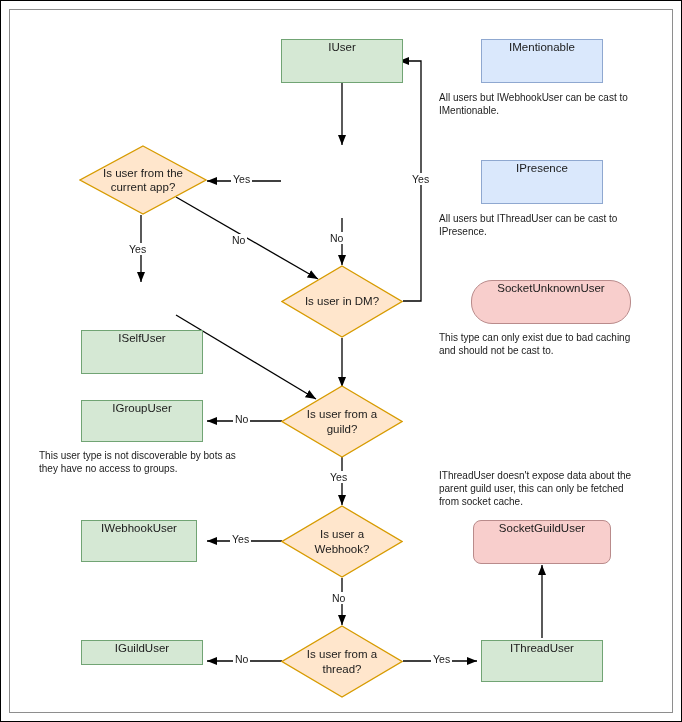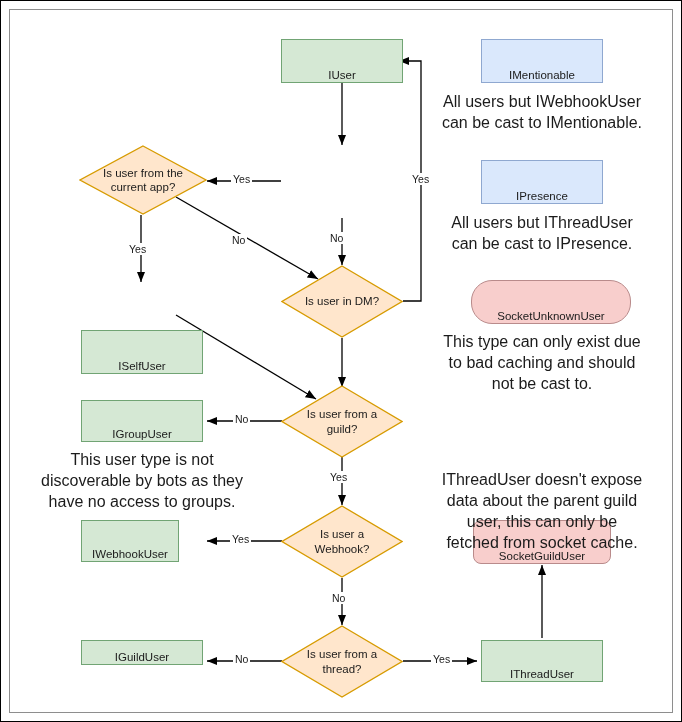--- a/index.html
+++ b/index.html
@@ -34,21 +34,21 @@
     left: 0;
     top: 0;
     width: 682px;
     height: 722px;
     overflow: visible;
   }
   .node {
     position: absolute;
     box-sizing: border-box;
     display: flex;
-    align-items: flex-end;
+    align-items: flex-start;
     justify-content: center;
     text-align: center;
     font-size: 11.5px;
     color: #1b1b1b;
     line-height: 1.25;
   }
   .rect {
     border: 1px solid #71a474;
     background: #d5e8d4;
   }
@@ -89,23 +89,23 @@
   .edge-label {
     position: absolute;
     font-size: 10.5px;
     color: #1b1b1b;
     background: #ffffff;
     padding: 0 2px;
     white-space: nowrap;
   }
   .note {
     position: absolute;
-    font-size: 16px;
-    color: #1b1b1b;
-    text-align: center;
+    font-size: 10px;
+    color: #1b1b1b;
+    text-align: left;
     line-height: 1.32;
   }
 </style>
 </head>
 <body>
 
 <div id="canvas">
   <div class="frame"></div>
 
   <svg class="edges">
@@ -151,21 +151,21 @@
   </div>
 
   <div class="node rect" style="left:80px; top:281px; width:122px; height:44px;margin-top:48px;">
     <span>ISelfUser</span>
   </div>
 
   <div class="node rect" style="left:80px; top:399px; width:122px; height:42px;">
     <span>IGroupUser</span>
   </div>
 
-  <div class="node rect" style="left:80px; top:519px; width:98px; height:42px;">
+  <div class="node rect" style="left:80px; top:519px; width:116px; height:42px;">
     <span>IWebhookUser</span>
   </div>
 
   <div class="node rect" style="left:80px; top:639px; width:122px; height:25px;">
     <span>IGuildUser</span>
   </div>
 
   <div class="node rect" style="left:480px; top:639px; width:122px; height:42px;">
     <span>IThreadUser</span>
   </div>

